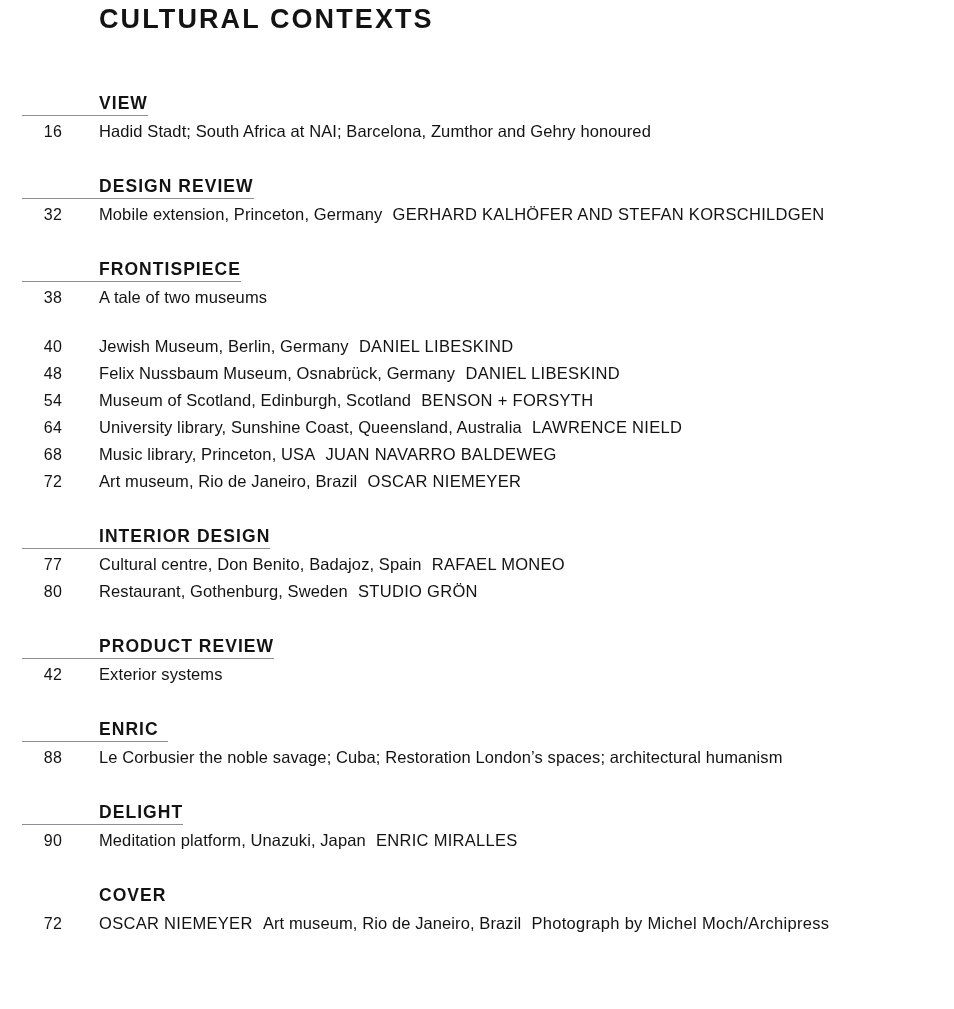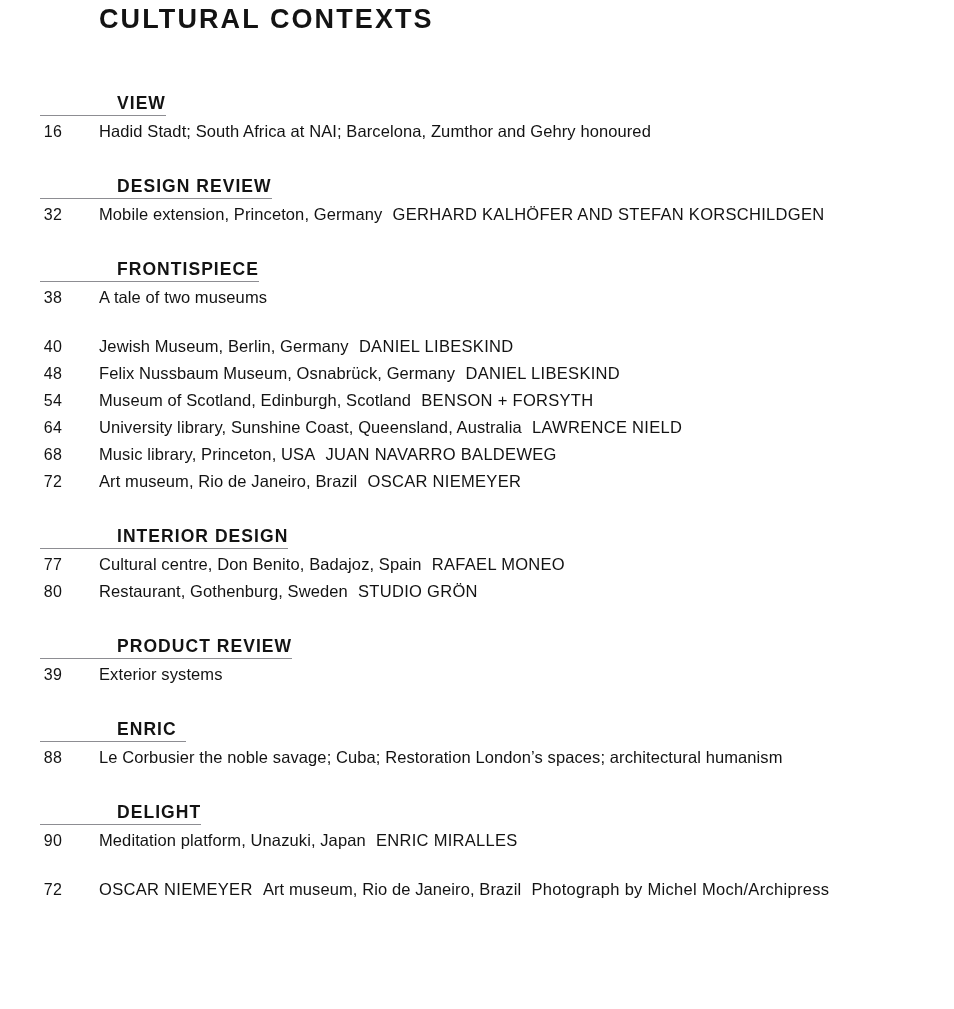--- a/index.html
+++ b/index.html
@@ -46,21 +46,20 @@
   }
 
   .section {
     position: relative;
   }
 
   
   .section-head {
     position: relative;
     height: 34px;
-    margin-left: 18px;
   }
   .section-head .rule {
     position: absolute;
     left: 22px;
     bottom: 2px;
     height: 1px;
     background: #8d8d92;
   }
   .section-head .label {
     position: absolute;
@@ -181,21 +180,21 @@
           <div class="page-num">80</div>
           <div class="entry-text"><span>Restaurant, Gothenburg, Sweden</span><span class="gap-lg"></span><span class="caps">STUDIO GRÖN</span></div>
         </div>
       </div>
       <div class="section">
         <div class="section-head">
           <div class="rule" style="width: 252.125px;"></div>
           <div class="label">PRODUCT REVIEW</div>
         </div>
         <div class="entry">
-          <div class="page-num">39</div>
+          <div class="page-num">42</div>
           <div class="entry-text"><span>Exterior systems</span></div>
         </div>
       </div>
       <div class="section">
         <div class="section-head">
           <div class="rule" style="width: 146.438px;"></div>
           <div class="label">ENRIC</div>
         </div>
         <div class="entry">
           <div class="page-num">88</div>
@@ -206,20 +205,23 @@
         <div class="section-head">
           <div class="rule" style="width: 161.156px;"></div>
           <div class="label">DELIGHT</div>
         </div>
         <div class="entry">
           <div class="page-num">90</div>
           <div class="entry-text"><span>Meditation platform, Unazuki, Japan</span><span class="gap-lg"></span><span class="caps">ENRIC MIRALLES</span></div>
         </div>
       </div>
       <div class="section">
+        <div class="section-head no-rule">
+          <div class="label">COVER</div>
+        </div>
         <div class="entry">
           <div class="page-num">72</div>
           <div class="entry-text"><span class="caps">OSCAR NIEMEYER</span><span class="gap-lg"></span><span>Art museum, Rio de Janeiro, Brazil</span><span class="gap-lg"></span><span class="caps">Photograph by Michel Moch/Archipress</span></div>
         </div>
       </div>
     </div>
 
 </div>
 
 </body></html>

